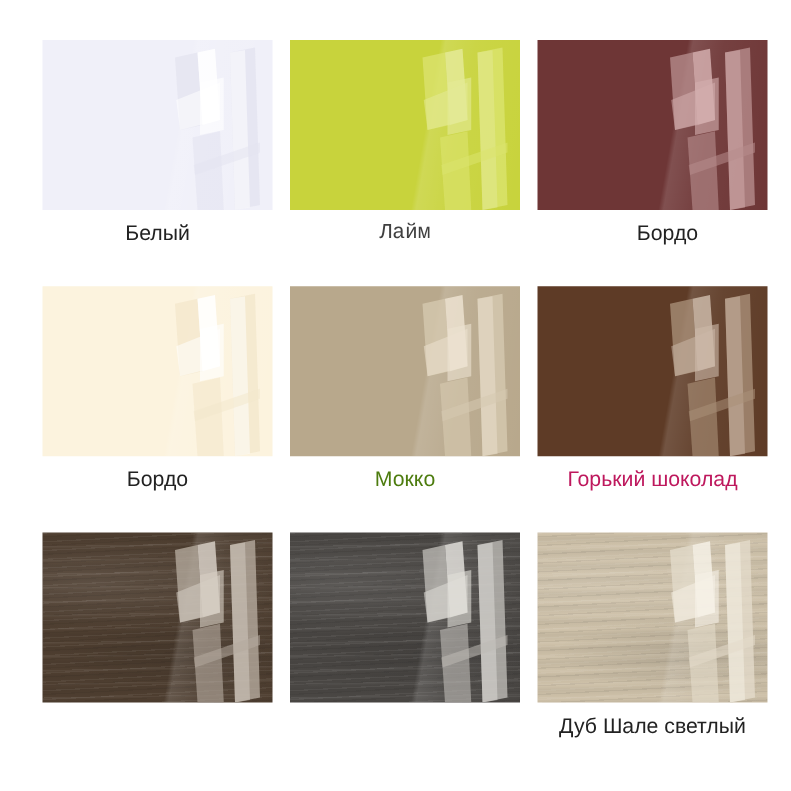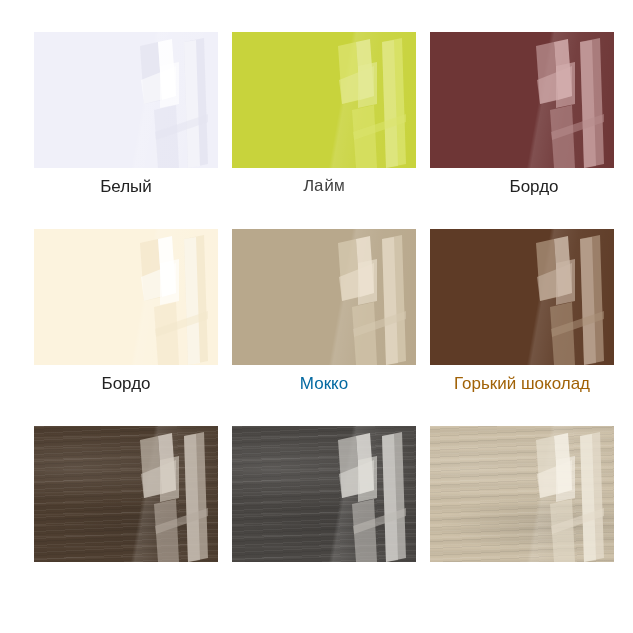--- a/index.html
+++ b/index.html
@@ -184,41 +184,41 @@
                 <polygon points="26,6 40,3 44,60 30,64" fill="#ece2d0" fill-opacity="0.85"></polygon>
                 <polygon points="9,44 44,30 44,60 12,68" fill="#ece2d0" fill-opacity="0.55"></polygon>
                 <polygon points="28,30 47,26 47,68 28,72" fill="#ece2d0" fill-opacity="0.62"></polygon>
                 <polygon points="52,6 72,2 76,128 56,132" fill="#d6c9b0" fill-opacity="0.8"></polygon>
                 <polygon points="52,6 64,4 68,130 56,132" fill="#ece2d0" fill-opacity="0.5"></polygon>
                 <polygon points="22,74 44,69 47,132 26,132" fill="#d6c9b0" fill-opacity="0.62"></polygon>
                 <polygon points="23,96 76,78 76,86 24,104" fill="#d6c9b0" fill-opacity="0.55"></polygon>
               </svg>
             </div>
           </div>
-          <div class="swatch-label" style="color: #0369a1; text-align: right;">Мокко</div>
+          <div class="swatch-label" style="color: #4d7c0f; text-align: right;">Мокко</div>
         </div>
         <div class="swatch-cell">
           <div class="swatch-tile" style="background-color: rgb(94, 59, 38);">
             <div class="sheen">
               <div class="gloss-grad"></div>
             </div>
             <div class="reflection">
               <svg viewBox="0 0 86 132" preserveAspectRatio="none">
                 <polygon points="8,10 26,6 30,64 12,68" fill="#a98f78" fill-opacity="0.78"></polygon>
                 <polygon points="26,6 40,3 44,60 30,64" fill="#cbb8a8" fill-opacity="0.85"></polygon>
                 <polygon points="9,44 44,30 44,60 12,68" fill="#cbb8a8" fill-opacity="0.55"></polygon>
                 <polygon points="28,30 47,26 47,68 28,72" fill="#cbb8a8" fill-opacity="0.62"></polygon>
                 <polygon points="52,6 72,2 76,128 56,132" fill="#a98f78" fill-opacity="0.8"></polygon>
                 <polygon points="52,6 64,4 68,130 56,132" fill="#cbb8a8" fill-opacity="0.5"></polygon>
                 <polygon points="22,74 44,69 47,132 26,132" fill="#a98f78" fill-opacity="0.62"></polygon>
                 <polygon points="23,96 76,78 76,86 24,104" fill="#a98f78" fill-opacity="0.55"></polygon>
               </svg>
             </div>
           </div>
-          <div class="swatch-label" style="color: #a16207;">Горький шоколад</div>
+          <div class="swatch-label" style="color: #be185d;">Горький шоколад</div>
         </div>
       </div>
       <div class="grid-row">
         <div class="swatch-cell">
           <div class="swatch-tile" style="background-color: rgb(78, 62, 48);">
             <div class="grain"></div>
             <div class="sheen">
               <div class="gloss-grad"></div>
             </div>
             <div class="reflection">
@@ -267,16 +267,17 @@
                 <polygon points="26,6 40,3 44,60 30,64" fill="#f6f1e6" fill-opacity="0.85"></polygon>
                 <polygon points="9,44 44,30 44,60 12,68" fill="#f6f1e6" fill-opacity="0.55"></polygon>
                 <polygon points="28,30 47,26 47,68 28,72" fill="#f6f1e6" fill-opacity="0.62"></polygon>
                 <polygon points="52,6 72,2 76,128 56,132" fill="#e3dbca" fill-opacity="0.8"></polygon>
                 <polygon points="52,6 64,4 68,130 56,132" fill="#f6f1e6" fill-opacity="0.5"></polygon>
                 <polygon points="22,74 44,69 47,132 26,132" fill="#e3dbca" fill-opacity="0.62"></polygon>
                 <polygon points="23,96 76,78 76,86 24,104" fill="#e3dbca" fill-opacity="0.55"></polygon>
               </svg>
             </div>
           </div>
+          <div class="swatch-label" style="color: rgb(34, 34, 34);">Дуб Шале светлый</div>
         </div>
       </div>
     </div>
 </div>
 
 </body></html>

